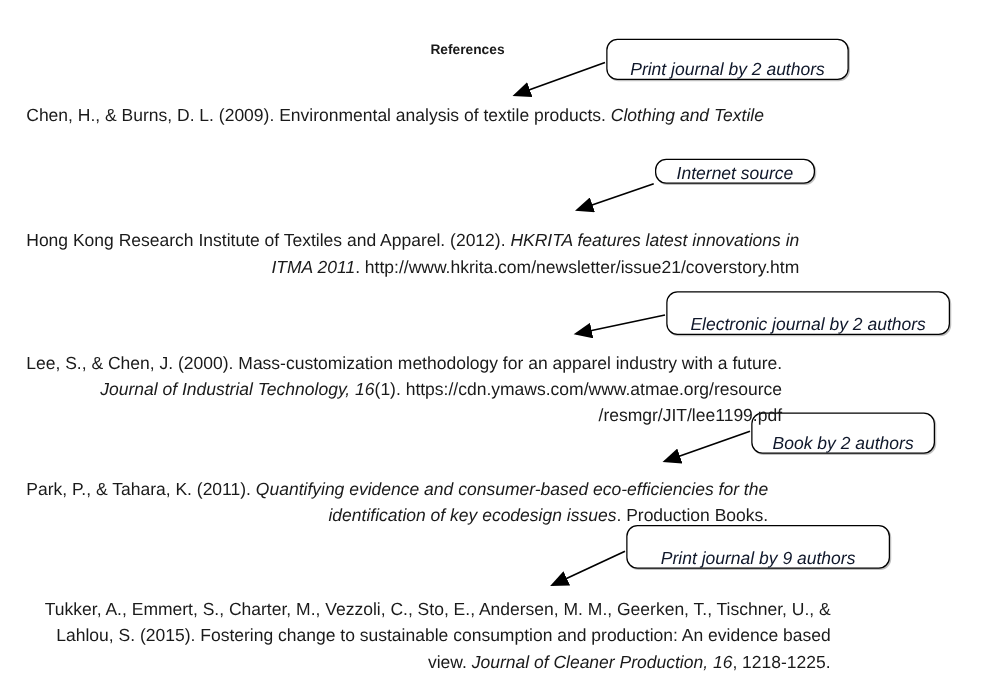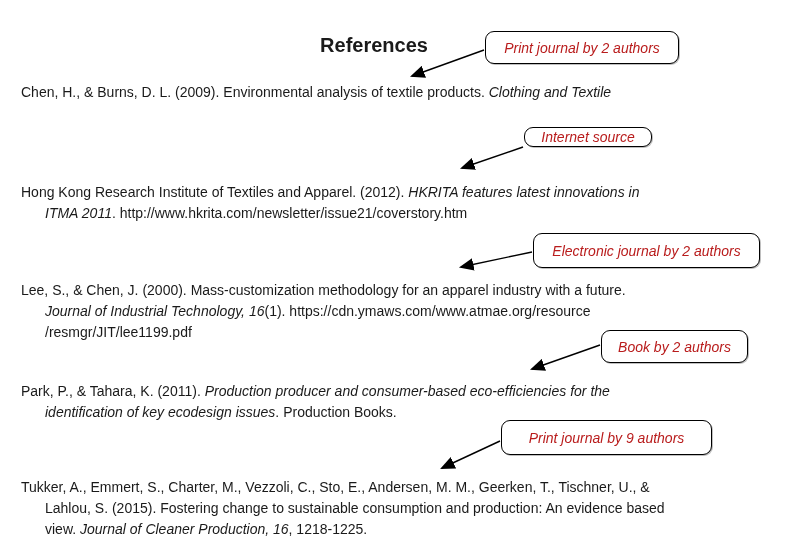--- a/index.html
+++ b/index.html
@@ -11,44 +11,45 @@
     position: relative;
     overflow: hidden;
   }
   .page { position: absolute; inset: 0; width: 789px; height: 547px; }
 
   .heading {
     position: absolute;
     top: 34px; left: 0; width: 748px;
     text-align: center;
     font-weight: bold;
-    font-size: 20px;
+    font-size: 11px;
   }
 
   .ref {
     position: absolute;
     left: 21px;
     font-size: 14px;
     line-height: 21px;
+    text-align: right;
   }
   .ref .line { white-space: nowrap; }
   .ref .line.ind { padding-left: 24px; }
   .it { font-style: italic; }
 
   .callout {
     position: absolute;
     border: 1.6px solid #000;
     border-radius: 9px;
     background: #fff;
     display: flex;
-    align-items: center;
+    align-items: flex-end;
     justify-content: center;
     font-style: italic;
     font-size: 14px;
-    color: #b91c1c;
+    color: #0f172a;
     box-shadow: 1px 1px 0 rgba(0,0,0,0.25);
     white-space: nowrap;
   }
   .co-1 { left: 485px; top: 31px;  width: 194px; height: 33px; }
   .co-2 { left: 524px; top: 127px; width: 128px; height: 20px; }
   .co-3 { left: 533px; top: 233px; width: 227px; height: 35px; }
   .co-4 { left: 601px; top: 330px; width: 147px; height: 33px; }
   .co-5 { left: 501px; top: 420px; width: 211px; height: 35px; }
 
   .r-1 { top: 82px; }
@@ -109,21 +110,21 @@
     <div class="line ind"><span class="it">ITMA 2011</span><span>. http://www.hkrita.com/newsletter/issue21/coverstory.htm</span></div>
   </div>
 
   <div class="ref r-3">
     <div class="line"><span>Lee, S., &amp; Chen, J. (2000). Mass-customization methodology for an apparel industry with a future.</span></div>
     <div class="line ind"><span class="it">Journal of Industrial Technology, 16</span><span>(1). https://cdn.ymaws.com/www.atmae.org/resource</span></div>
     <div class="line ind"><span>/resmgr/JIT/lee1199.pdf</span></div>
   </div>
 
   <div class="ref r-4">
-    <div class="line"><span>Park, P., &amp; Tahara, K. (2011). </span><span class="it">Production producer and consumer-based eco-efficiencies for the</span></div>
+    <div class="line"><span>Park, P., &amp; Tahara, K. (2011). </span><span class="it">Quantifying evidence and consumer-based eco-efficiencies for the</span></div>
     <div class="line ind"><span class="it">identification of key ecodesign issues</span><span>. Production Books.</span></div>
   </div>
 
   <div class="ref r-5">
     <div class="line"><span>Tukker, A., Emmert, S., Charter, M., Vezzoli, C., Sto, E., Andersen, M. M., Geerken, T., Tischner, U., &amp;</span></div>
     <div class="line ind"><span>Lahlou, S. (2015). Fostering change to sustainable consumption and production: An evidence based</span></div>
     <div class="line ind"><span>view. </span><span class="it">Journal of Cleaner Production, 16</span><span>, 1218-1225.</span></div>
   </div>
 
 </div>

